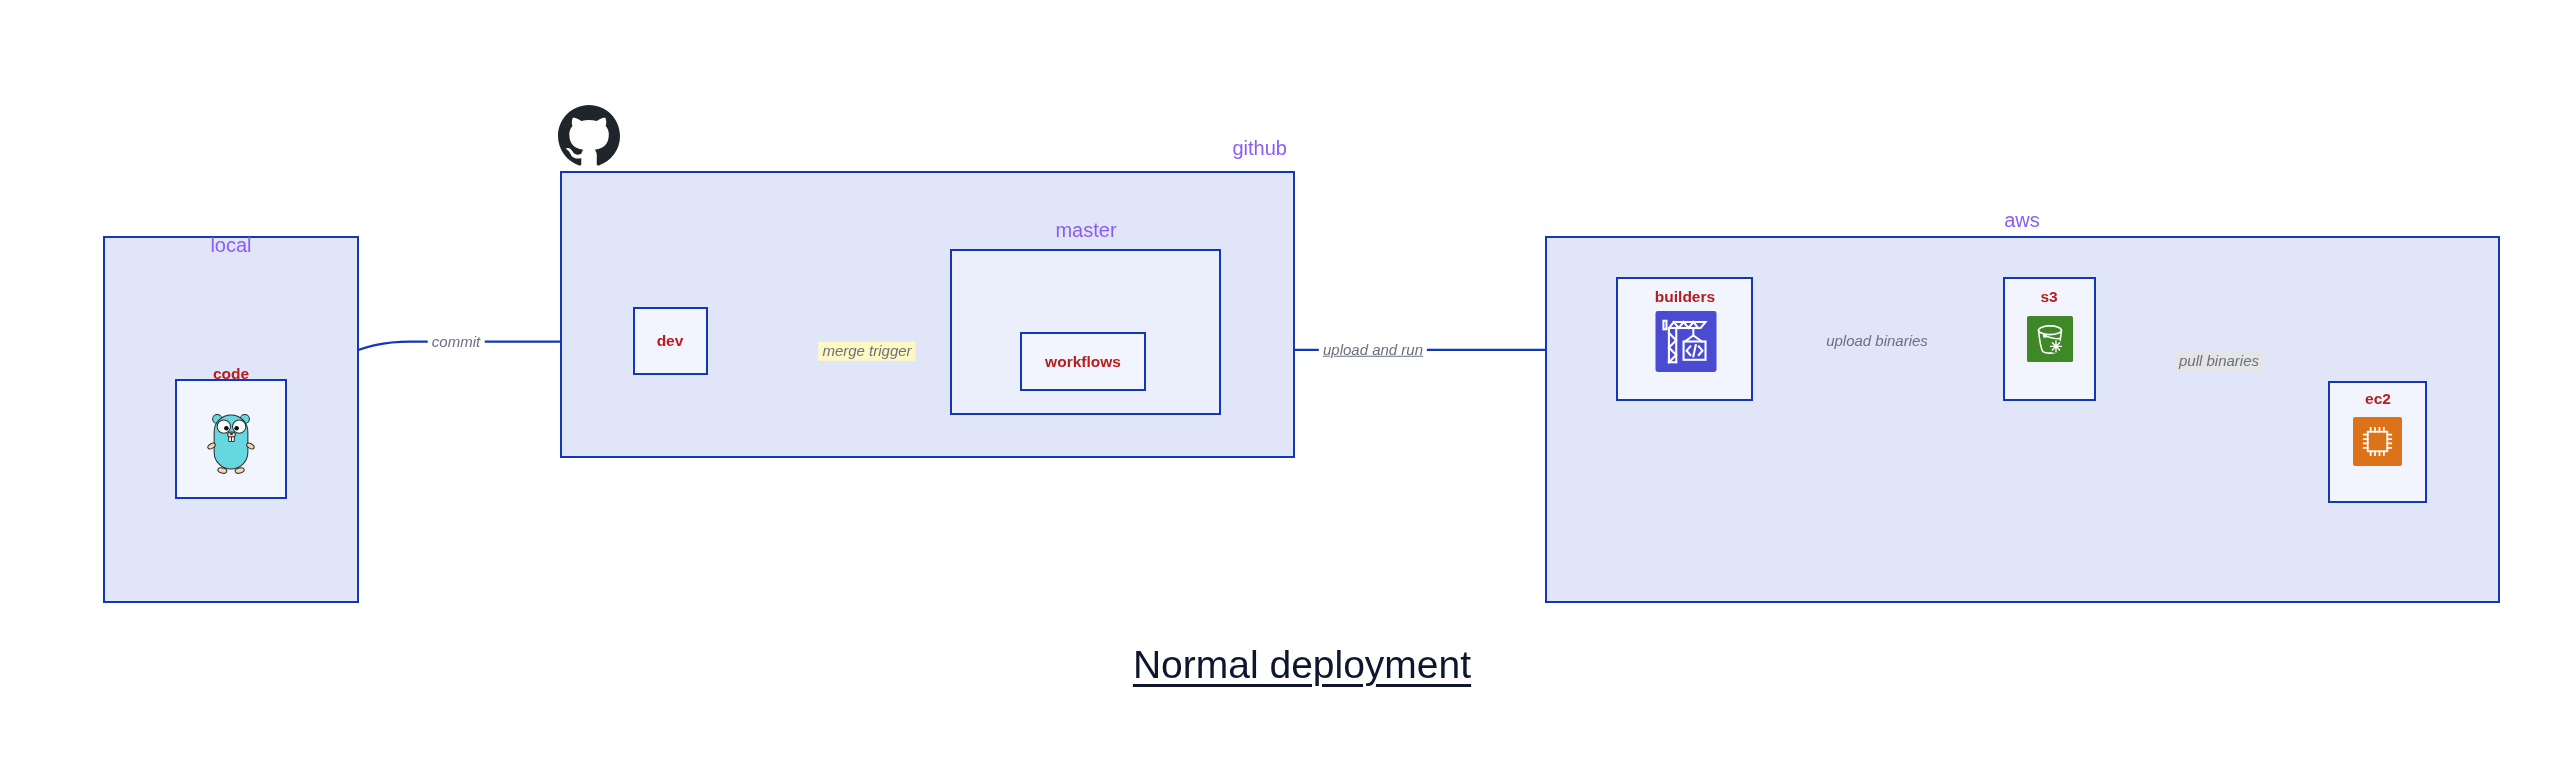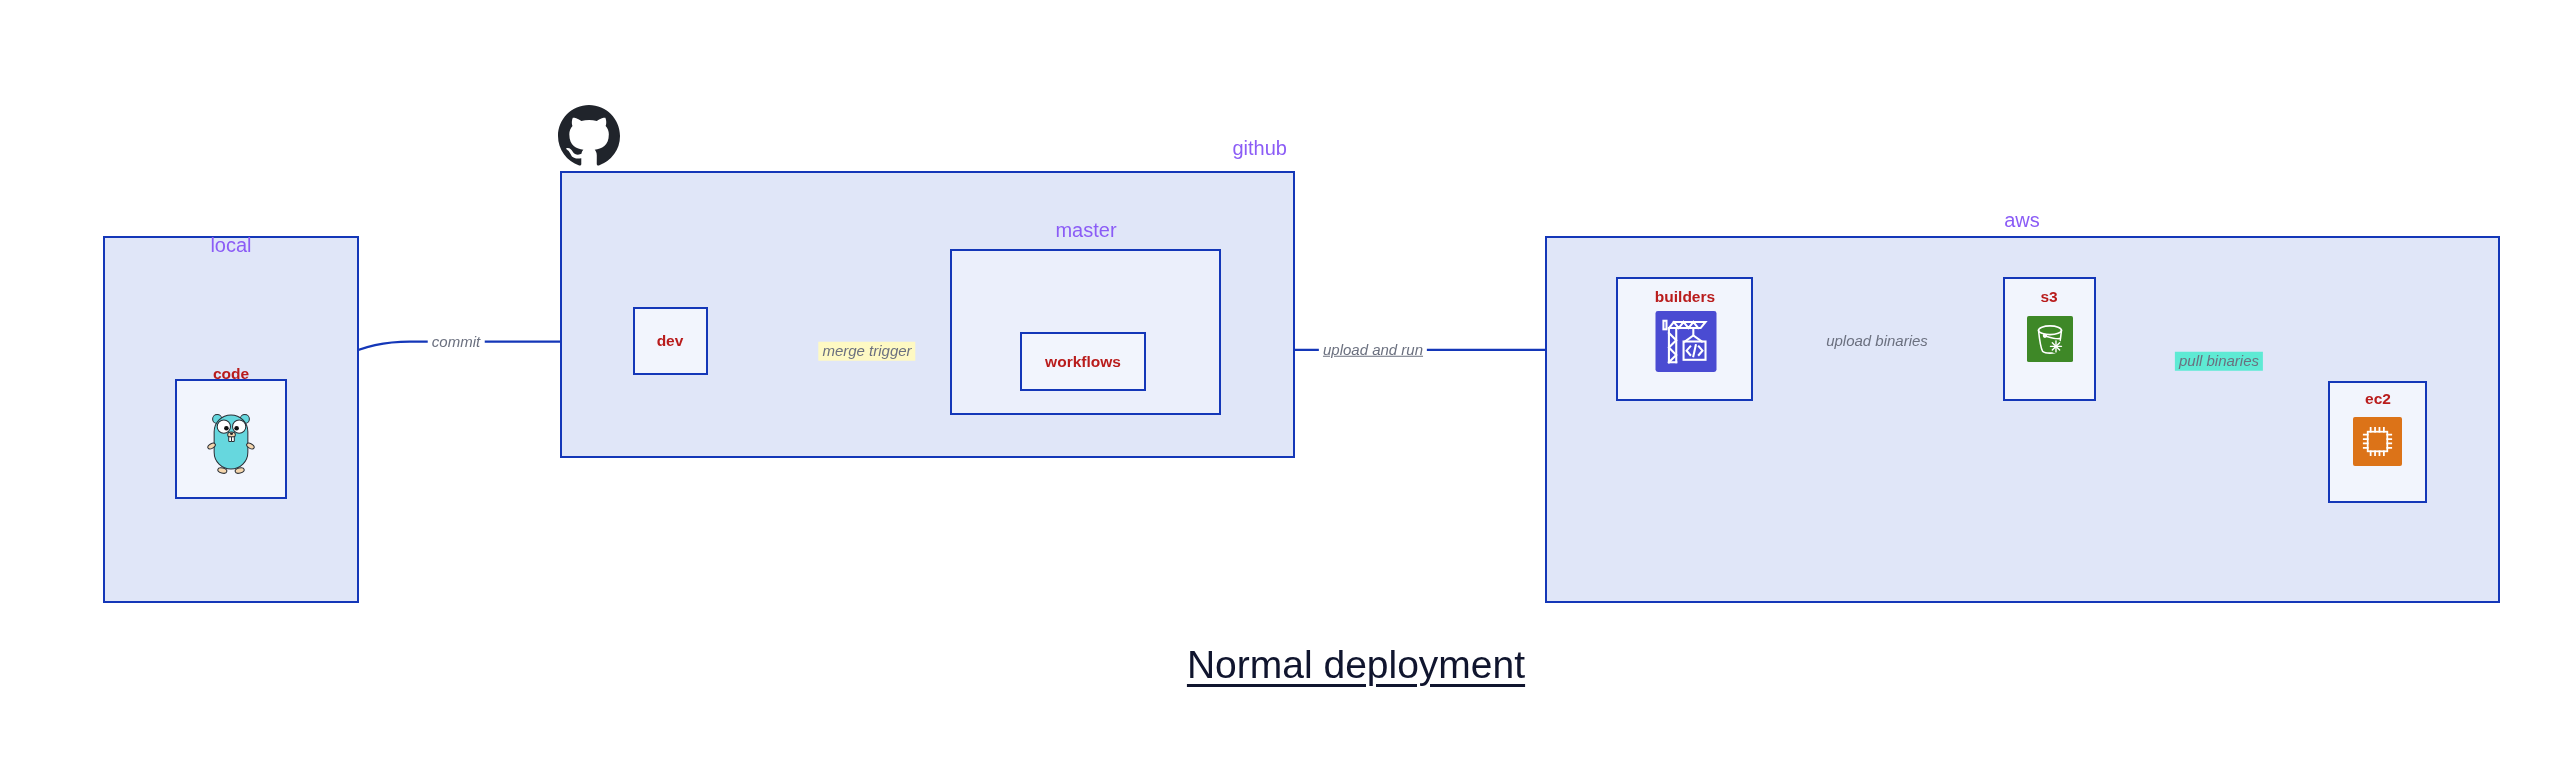--- a/index.html
+++ b/index.html
@@ -45,24 +45,24 @@
   
   .edge-label{
     position:absolute;transform:translate(-50%,-50%);
     font-size:15px;font-style:italic;color:#6b707f;white-space:nowrap;
     padding:1px 4.1px;line-height:1.1;
   }
   .el-commit          {left:456px; top:342px; background:#ffffff;}
   .el-merge-trigger   {left:867px;top:351px; background:#fef9c3;}
   .el-upload-and-run  {left:1373px;top:350px; background:#ffffff;text-decoration:underline;}
   .el-upload-binaries {left:1877px;top:341px; background:#e0e6f8;}
-  .el-pull-binaries   {left:2219px;top:361px; background:#5eead4;}
+  .el-pull-binaries   {left:2219px;top:361px; background:#e5e5e5;}
   
   .diagram-title{
-    position:absolute;left:1356px;top:643px;transform:translateX(-50%);
+    position:absolute;left:1302px;top:643px;transform:translateX(-50%);
     font-size:39px;font-weight:400;color:#10152e;white-space:nowrap;
     text-decoration:underline;text-decoration-thickness:3.1px;text-underline-offset:6.2px;
   }
 </style>
 </head>
 <body>
 
 <div class="canvas">
 
   <svg class="edges-layer" width="2604" height="781" viewBox="0 0 5054 1516" xmlns="http://www.w3.org/2000/svg">

